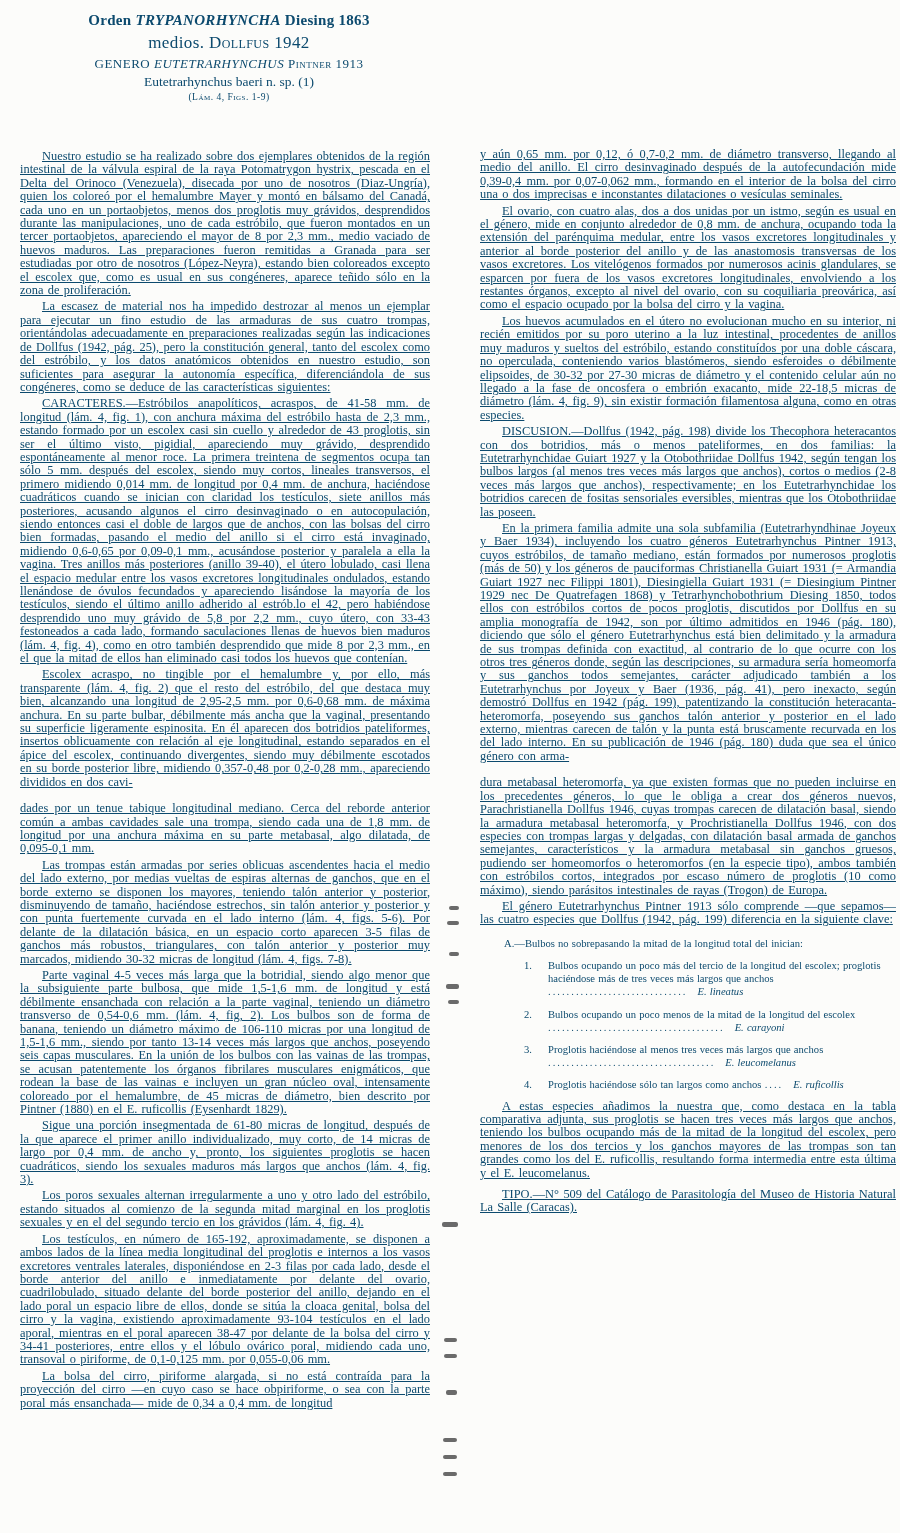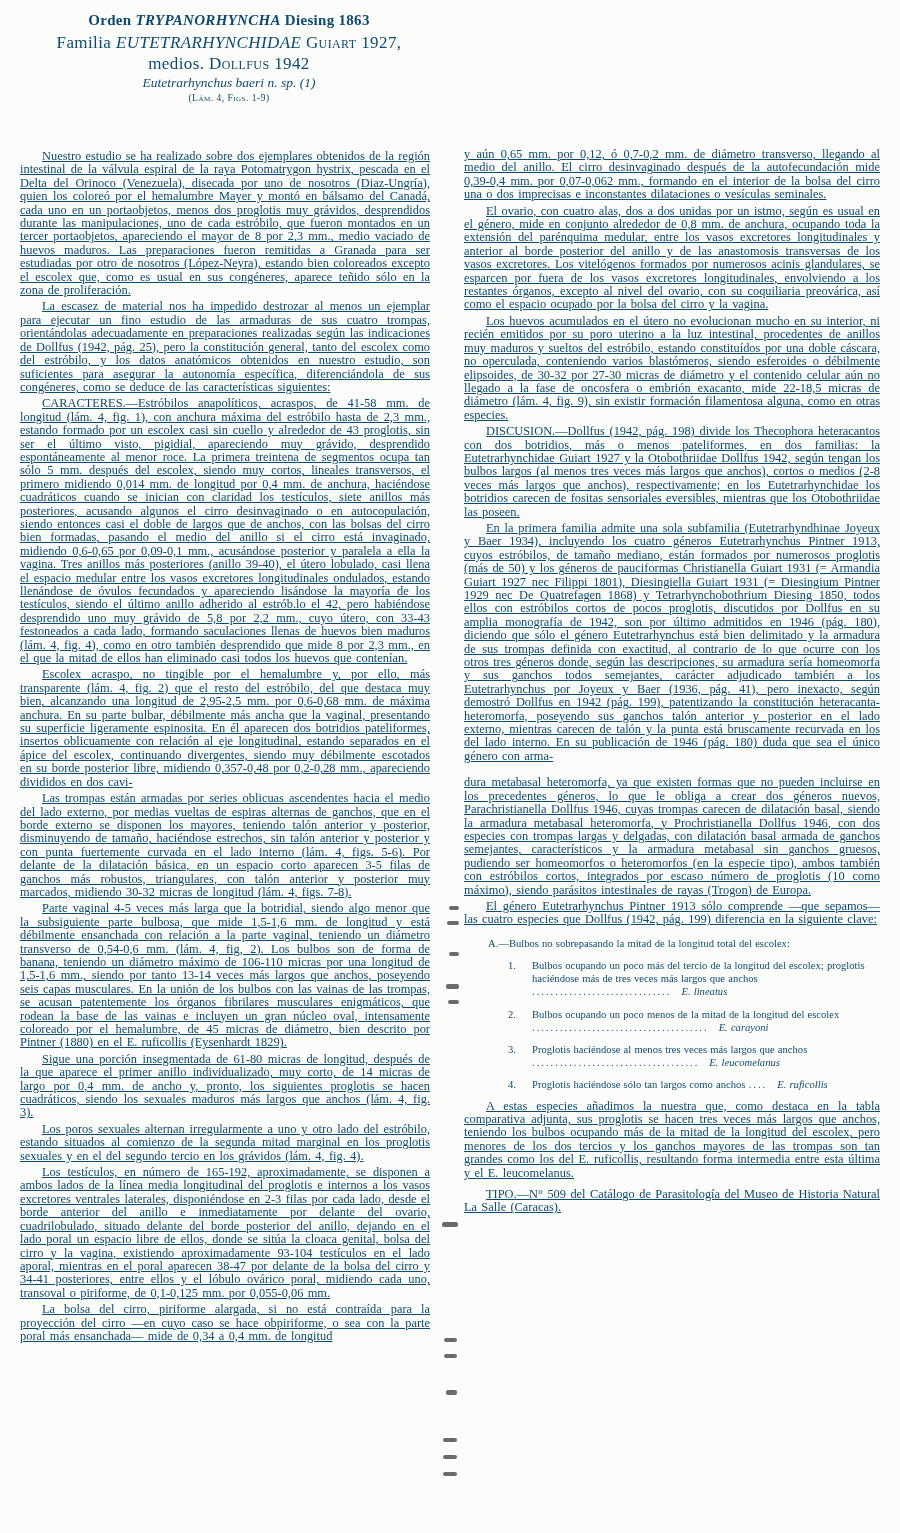--- a/index.html
+++ b/index.html
@@ -25,33 +25,33 @@
     font-size: 15px; font-weight: bold; line-height: 24px;
     letter-spacing: 0.3px;
   }
   .h-family {
     font-size: 17px; font-weight: normal; line-height: 21px;
     letter-spacing: 0.4px;
   }
   .h-genus {
     font-size: 13px; line-height: 18px; letter-spacing: 0.5px; margin-top: 2px;
   }
-  .h-species { font-size: 13.5px; font-style: italic; line-height: 17px; text-align: center; }
+  .h-species { font-size: 13.5px; line-height: 17px; text-align: center; }
   .h-figs { font-size: 9.5px; line-height: 15px; font-variant: small-caps; letter-spacing: 0.5px; }
   .sc { font-variant: small-caps; }
   .it { font-style: italic; }
   
   .col {
     position: absolute; top: 150px;
     font-size: 12.4px; line-height: 13.4px;
     text-align: justify;
     word-spacing: 1.2px;
   }
   .col-left  { left: 20px;  width: 410px; }
-  .col-right { left: 464px; top: 148px; width: 416px; }
+  .col-right { left: 480px; top: 148px; width: 416px; }
   .par { margin: 0; text-indent: 22px; text-decoration: underline; }
   .par + .par { margin-top: 3px; }
   .cont { text-indent: 0; margin-top: 13px !important; }
   
   .key {
     margin: 10px 0 8px 0;
     font-size: 10.6px; line-height: 13.2px;
     word-spacing: 0.5px;
   }
   .key-head { margin: 8px 0 0 24px; text-indent: 0; text-align: left; }
@@ -67,50 +67,51 @@
     border-radius: 2px; opacity: 0.75;
   }
 </style>
 </head>
 <body>
 
 <div class="page">
 
   <div class="header">
     <p class="h-line h-order"><span>Orden </span><span class="it">TRYPANORHYNCHA</span><span> Diesing 1863</span></p>
-    <p class="h-line h-family"><span>Familia </span><span class="it">EUTETRARHYNCHIDAE</span><span class="sc"> Guiart 1927,</span></p>
     <p class="h-line h-family"><span>medios. </span><span class="sc">Dollfus 1942</span></p>
+    <p class="h-line h-genus"><span>GENERO </span><span class="it">EUTETRARHYNCHUS</span><span class="sc"> Pintner 1913</span></p>
     <p class="h-line h-species">Eutetrarhynchus baeri n. sp. (1)</p>
     <p class="h-line h-figs">(Lám. 4, Figs. 1-9)</p>
   </div>
 
   <div class="col col-left">
     <p class="par">Nuestro estudio se ha realizado sobre dos ejemplares obtenidos de la región intestinal de la válvula espiral de la raya Potomatrygon hystrix, pescada en el Delta del Orinoco (Venezuela), disecada por uno de nosotros (Diaz-Ungría), quien los coloreó por el hemalumbre Mayer y montó en bálsamo del Canadá, cada uno en un portaobjetos, menos dos proglotis muy grávidos, desprendidos durante las manipulaciones, uno de cada estróbilo, que fueron montados en un tercer portaobjetos, apareciendo el mayor de 8 por 2,3 mm., medio vaciado de huevos maduros. Las preparaciones fueron remitidas a Granada para ser estudiadas por otro de nosotros (López-Neyra), estando bien coloreados excepto el escolex que, como es usual en sus congéneres, aparece teñido sólo en la zona de proliferación.</p>
     <p class="par">La escasez de material nos ha impedido destrozar al menos un ejemplar para ejecutar un fino estudio de las armaduras de sus cuatro trompas, orientándolas adecuadamente en preparaciones realizadas según las indicaciones de Dollfus (1942, pág. 25), pero la constitución general, tanto del escolex como del estróbilo, y los datos anatómicos obtenidos en nuestro estudio, son suficientes para asegurar la autonomía específica, diferenciándola de sus congéneres, como se deduce de las características siguientes:</p>
     <p class="par">CARACTERES.—Estróbilos anapolíticos, acraspos, de 41-58 mm. de longitud (lám. 4, fig. 1), con anchura máxima del estróbilo hasta de 2,3 mm., estando formado por un escolex casi sin cuello y alrededor de 43 proglotis, sin ser el último visto, pigidial, apareciendo muy grávido, desprendido espontáneamente al menor roce. La primera treintena de segmentos ocupa tan sólo 5 mm. después del escolex, siendo muy cortos, lineales transversos, el primero midiendo 0,014 mm. de longitud por 0,4 mm. de anchura, haciéndose cuadráticos cuando se inician con claridad los testículos, siete anillos más posteriores, acusando algunos el cirro desinvaginado o en autocopulación, siendo entonces casi el doble de largos que de anchos, con las bolsas del cirro bien formadas, pasando el medio del anillo si el cirro está invaginado, midiendo 0,6-0,65 por 0,09-0,1 mm., acusándose posterior y paralela a ella la vagina. Tres anillos más posteriores (anillo 39-40), el útero lobulado, casi llena el espacio medular entre los vasos excretores longitudinales ondulados, estando llenándose de óvulos fecundados y apareciendo lisándose la mayoría de los testículos, siendo el último anillo adherido al estrób.lo el 42, pero habiéndose desprendido uno muy grávido de 5,8 por 2,2 mm., cuyo útero, con 33-43 festoneados a cada lado, formando saculaciones llenas de huevos bien maduros (lám. 4, fig. 4), como en otro también desprendido que mide 8 por 2,3 mm., en el que la mitad de ellos han eliminado casi todos los huevos que contenían.</p>
     <p class="par">Escolex acraspo, no tingible por el hemalumbre y, por ello, más transparente (lám. 4, fig. 2) que el resto del estróbilo, del que destaca muy bien, alcanzando una longitud de 2,95-2,5 mm. por 0,6-0,68 mm. de máxima anchura. En su parte bulbar, débilmente más ancha que la vaginal, presentando su superficie ligeramente espinosita. En él aparecen dos botridios pateliformes, insertos oblicuamente con relación al eje longitudinal, estando separados en el ápice del escolex, continuando divergentes, siendo muy débilmente escotados en su borde posterior libre, midiendo 0,357-0,48 por 0,2-0,28 mm., apareciendo divididos en dos cavi-</p>
+    <p class="par cont">dades por un tenue tabique longitudinal mediano. Cerca del reborde anterior común a ambas cavidades sale una trompa, siendo cada una de 1,8 mm. de longitud por una anchura máxima en su parte metabasal, algo dilatada, de 0,095-0,1 mm.</p>
     <p class="par">Las trompas están armadas por series oblicuas ascendentes hacia el medio del lado externo, por medias vueltas de espiras alternas de ganchos, que en el borde externo se disponen los mayores, teniendo talón anterior y posterior, disminuyendo de tamaño, haciéndose estrechos, sin talón anterior y posterior y con punta fuertemente curvada en el lado interno (lám. 4, figs. 5-6). Por delante de la dilatación básica, en un espacio corto aparecen 3-5 filas de ganchos más robustos, triangulares, con talón anterior y posterior muy marcados, midiendo 30-32 micras de longitud (lám. 4, figs. 7-8).</p>
     <p class="par">Parte vaginal 4-5 veces más larga que la botridial, siendo algo menor que la subsiguiente parte bulbosa, que mide 1,5-1,6 mm. de longitud y está débilmente ensanchada con relación a la parte vaginal, teniendo un diámetro transverso de 0,54-0,6 mm. (lám. 4, fig, 2). Los bulbos son de forma de banana, teniendo un diámetro máximo de 106-110 micras por una longitud de 1,5-1,6 mm., siendo por tanto 13-14 veces más largos que anchos, poseyendo seis capas musculares. En la unión de los bulbos con las vainas de las trompas, se acusan patentemente los órganos fibrilares musculares enigmáticos, que rodean la base de las vainas e incluyen un gran núcleo oval, intensamente coloreado por el hemalumbre, de 45 micras de diámetro, bien descrito por Pintner (1880) en el E. ruficollis (Eysenhardt 1829).</p>
     <p class="par">Sigue una porción insegmentada de 61-80 micras de longitud, después de la que aparece el primer anillo individualizado, muy corto, de 14 micras de largo por 0,4 mm. de ancho y, pronto, los siguientes proglotis se hacen cuadráticos, siendo los sexuales maduros más largos que anchos (lám. 4, fig. 3).</p>
     <p class="par">Los poros sexuales alternan irregularmente a uno y otro lado del estróbilo, estando situados al comienzo de la segunda mitad marginal en los proglotis sexuales y en el del segundo tercio en los grávidos (lám. 4, fig. 4).</p>
     <p class="par">Los testículos, en número de 165-192, aproximadamente, se disponen a ambos lados de la línea media longitudinal del proglotis e internos a los vasos excretores ventrales laterales, disponiéndose en 2-3 filas por cada lado, desde el borde anterior del anillo e inmediatamente por delante del ovario, cuadrilobulado, situado delante del borde posterior del anillo, dejando en el lado poral un espacio libre de ellos, donde se sitúa la cloaca genital, bolsa del cirro y la vagina, existiendo aproximadamente 93-104 testículos en el lado aporal, mientras en el poral aparecen 38-47 por delante de la bolsa del cirro y 34-41 posteriores, entre ellos y el lóbulo ovárico poral, midiendo cada uno, transoval o piriforme, de 0,1-0,125 mm. por 0,055-0,06 mm.</p>
     <p class="par">La bolsa del cirro, piriforme alargada, si no está contraída para la proyección del cirro —en cuyo caso se hace obpiriforme, o sea con la parte poral más ensanchada— mide de 0,34 a 0,4 mm. de longitud</p>
   </div>
 
   <div class="col col-right">
     <p class="par" style="text-indent:0">y aún 0,65 mm. por 0,12, ó 0,7-0,2 mm. de diámetro transverso, llegando al medio del anillo. El cirro desinvaginado después de la autofecundación mide 0,39-0,4 mm. por 0,07-0,062 mm., formando en el interior de la bolsa del cirro una o dos imprecisas e inconstantes dilataciones o vesículas seminales.</p>
     <p class="par">El ovario, con cuatro alas, dos a dos unidas por un istmo, según es usual en el género, mide en conjunto alrededor de 0,8 mm. de anchura, ocupando toda la extensión del parénquima medular, entre los vasos excretores longitudinales y anterior al borde posterior del anillo y de las anastomosis transversas de los vasos excretores. Los vitelógenos formados por numerosos acinis glandulares, se esparcen por fuera de los vasos excretores longitudinales, envolviendo a los restantes órganos, excepto al nivel del ovario, con su coquiliaria preovárica, así como el espacio ocupado por la bolsa del cirro y la vagina.</p>
     <p class="par">Los huevos acumulados en el útero no evolucionan mucho en su interior, ni recién emitidos por su poro uterino a la luz intestinal, procedentes de anillos muy maduros y sueltos del estróbilo, estando constituídos por una doble cáscara, no operculada, conteniendo varios blastómeros, siendo esferoides o débilmente elipsoides, de 30-32 por 27-30 micras de diámetro y el contenido celular aún no llegado a la fase de oncosfera o embrión exacanto, mide 22-18,5 micras de diámetro (lám. 4, fig. 9), sin existir formación filamentosa alguna, como en otras especies.</p>
     <p class="par">DISCUSION.—Dollfus (1942, pág. 198) divide los Thecophora heteracantos con dos botridios, más o menos pateliformes, en dos familias: la Eutetrarhynchidae Guiart 1927 y la Otobothriidae Dollfus 1942, según tengan los bulbos largos (al menos tres veces más largos que anchos), cortos o medios (2-8 veces más largos que anchos), respectivamente; en los Eutetrarhynchidae los botridios carecen de fositas sensoriales eversibles, mientras que los Otobothriidae las poseen.</p>
     <p class="par">En la primera familia admite una sola subfamilia (Eutetrarhyndhinae Joyeux y Baer 1934), incluyendo los cuatro géneros Eutetrarhynchus Pintner 1913, cuyos estróbilos, de tamaño mediano, están formados por numerosos proglotis (más de 50) y los géneros de pauciformas Christianella Guiart 1931 (= Armandia Guiart 1927 nec Filippi 1801), Diesingiella Guiart 1931 (= Diesingium Pintner 1929 nec De Quatrefagen 1868) y Tetrarhynchobothrium Diesing 1850, todos ellos con estróbilos cortos de pocos proglotis, discutidos por Dollfus en su amplia monografía de 1942, son por último admitidos en 1946 (pág. 180), diciendo que sólo el género Eutetrarhynchus está bien delimitado y la armadura de sus trompas definida con exactitud, al contrario de lo que ocurre con los otros tres géneros donde, según las descripciones, su armadura sería homeomorfa y sus ganchos todos semejantes, carácter adjudicado también a los Eutetrarhynchus por Joyeux y Baer (1936, pág. 41), pero inexacto, según demostró Dollfus en 1942 (pág. 199), patentizando la constitución heteracanta-heteromorfa, poseyendo sus ganchos talón anterior y posterior en el lado externo, mientras carecen de talón y la punta está bruscamente recurvada en los del lado interno. En su publicación de 1946 (pág. 180) duda que sea el único género con arma-</p>
     <p class="par cont">dura metabasal heteromorfa, ya que existen formas que no pueden incluirse en los precedentes géneros, lo que le obliga a crear dos géneros nuevos, Parachristianella Dollfus 1946, cuyas trompas carecen de dilatación basal, siendo la armadura metabasal heteromorfa, y Prochristianella Dollfus 1946, con dos especies con trompas largas y delgadas, con dilatación basal armada de ganchos semejantes, característicos y la armadura metabasal sin ganchos gruesos, pudiendo ser homeomorfos o heteromorfos (en la especie tipo), ambos también con estróbilos cortos, integrados por escaso número de proglotis (10 como máximo), siendo parásitos intestinales de rayas (Trogon) de Europa.</p>
     <p class="par">El género Eutetrarhynchus Pintner 1913 sólo comprende —que sepamos— las cuatro especies que Dollfus (1942, pág. 199) diferencia en la siguiente clave:</p>
 
     <div class="key">
-      <p class="key-head">A.—Bulbos no sobrepasando la mitad de la longitud total del escolex:</p>
+      <p class="key-head">A.—Bulbos no sobrepasando la mitad de la longitud total del inician:</p>
 
       <div class="key-item">
         <span class="key-num">1.</span>
         <span class="key-body"><span>Bulbos ocupando un poco más del tercio de la longitud del escolex; proglotis haciéndose más de tres veces más largos que anchos </span><span class="leader">..............................</span><span class="species">E. lineatus</span></span>
       </div>
 
       <div class="key-item">
         <span class="key-num">2.</span>
         <span class="key-body"><span>Bulbos ocupando un poco menos de la mitad de la longitud del escolex </span><span class="leader">......................................</span><span class="species">E. carayoni</span></span>
       </div>

